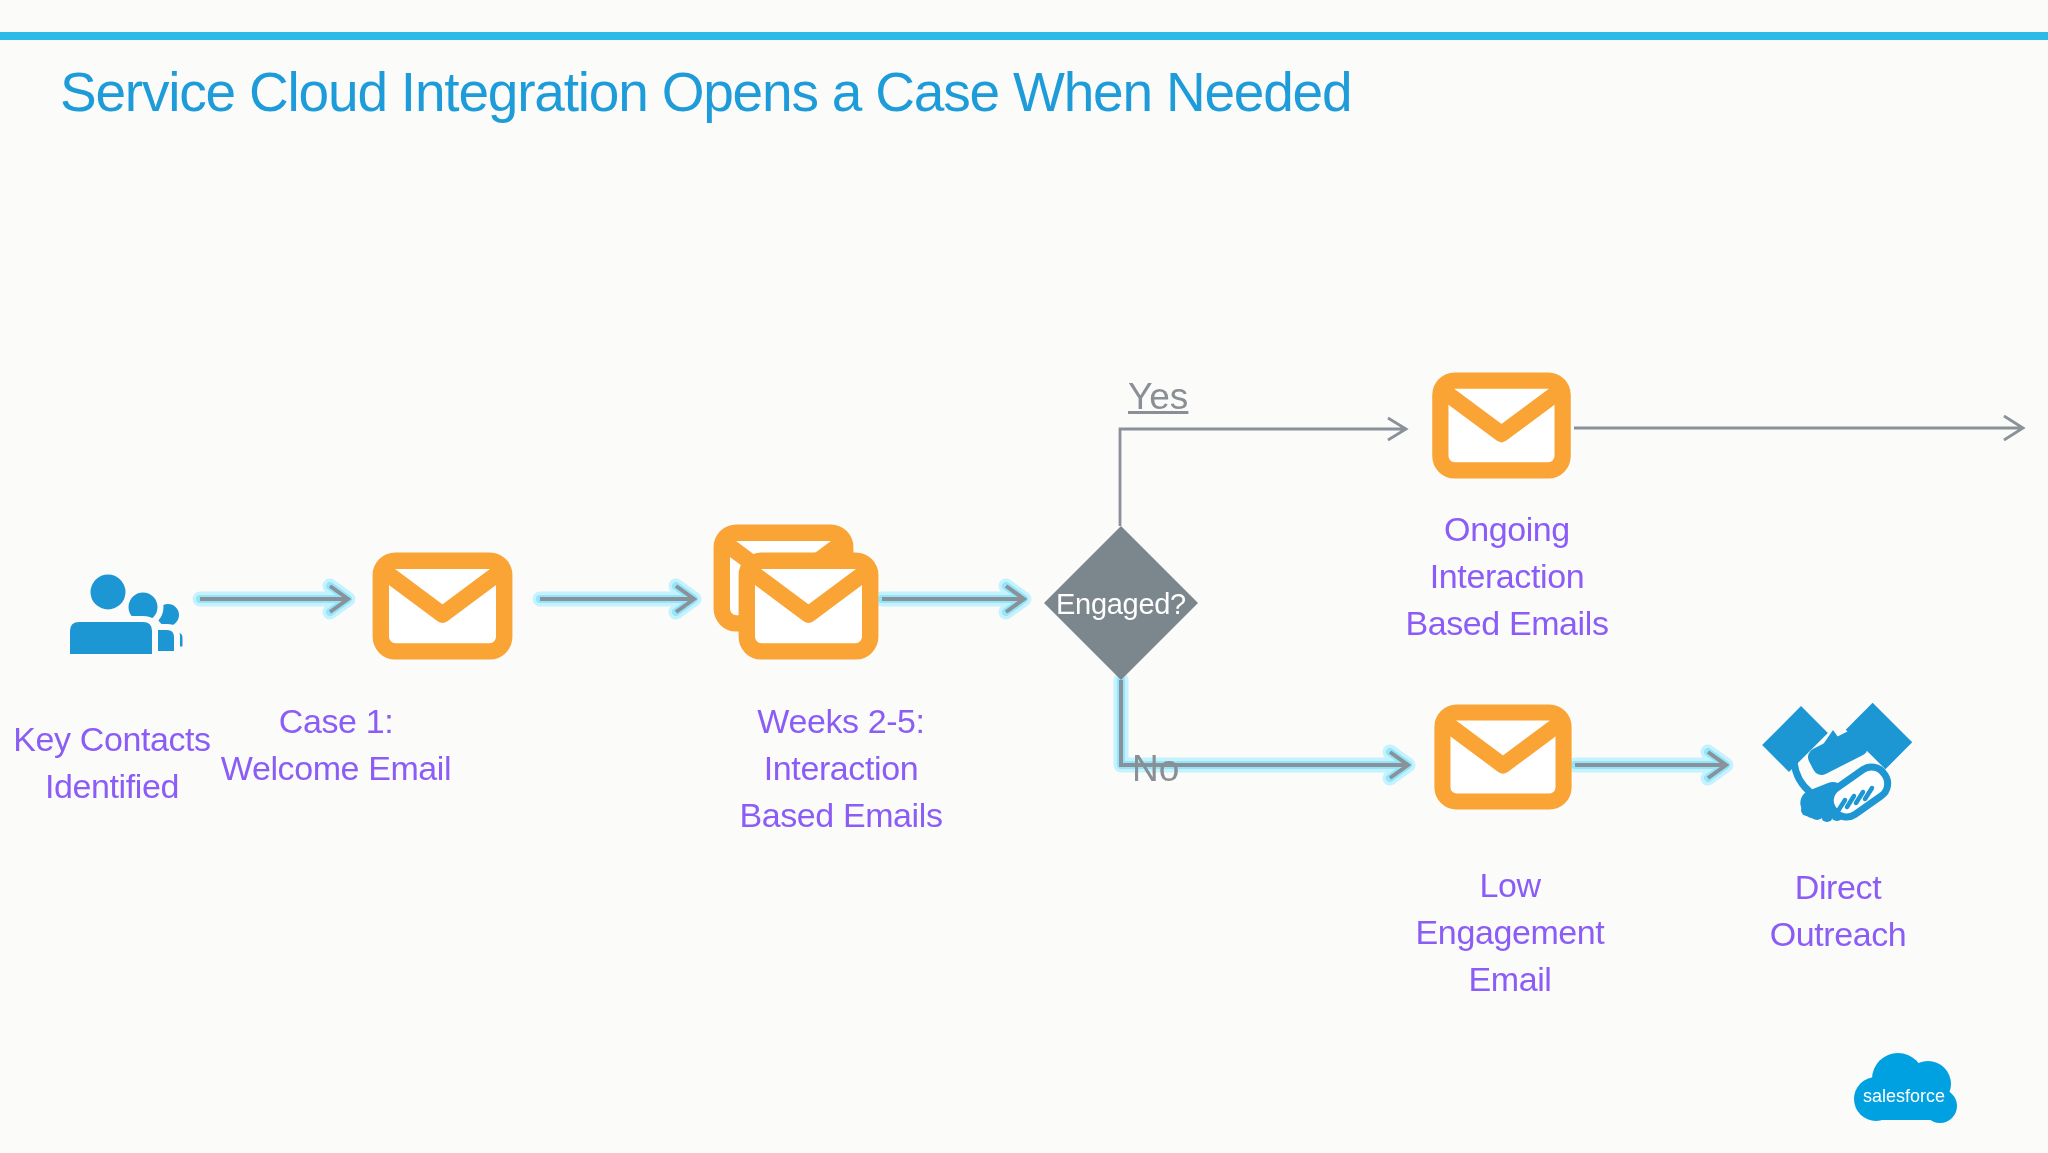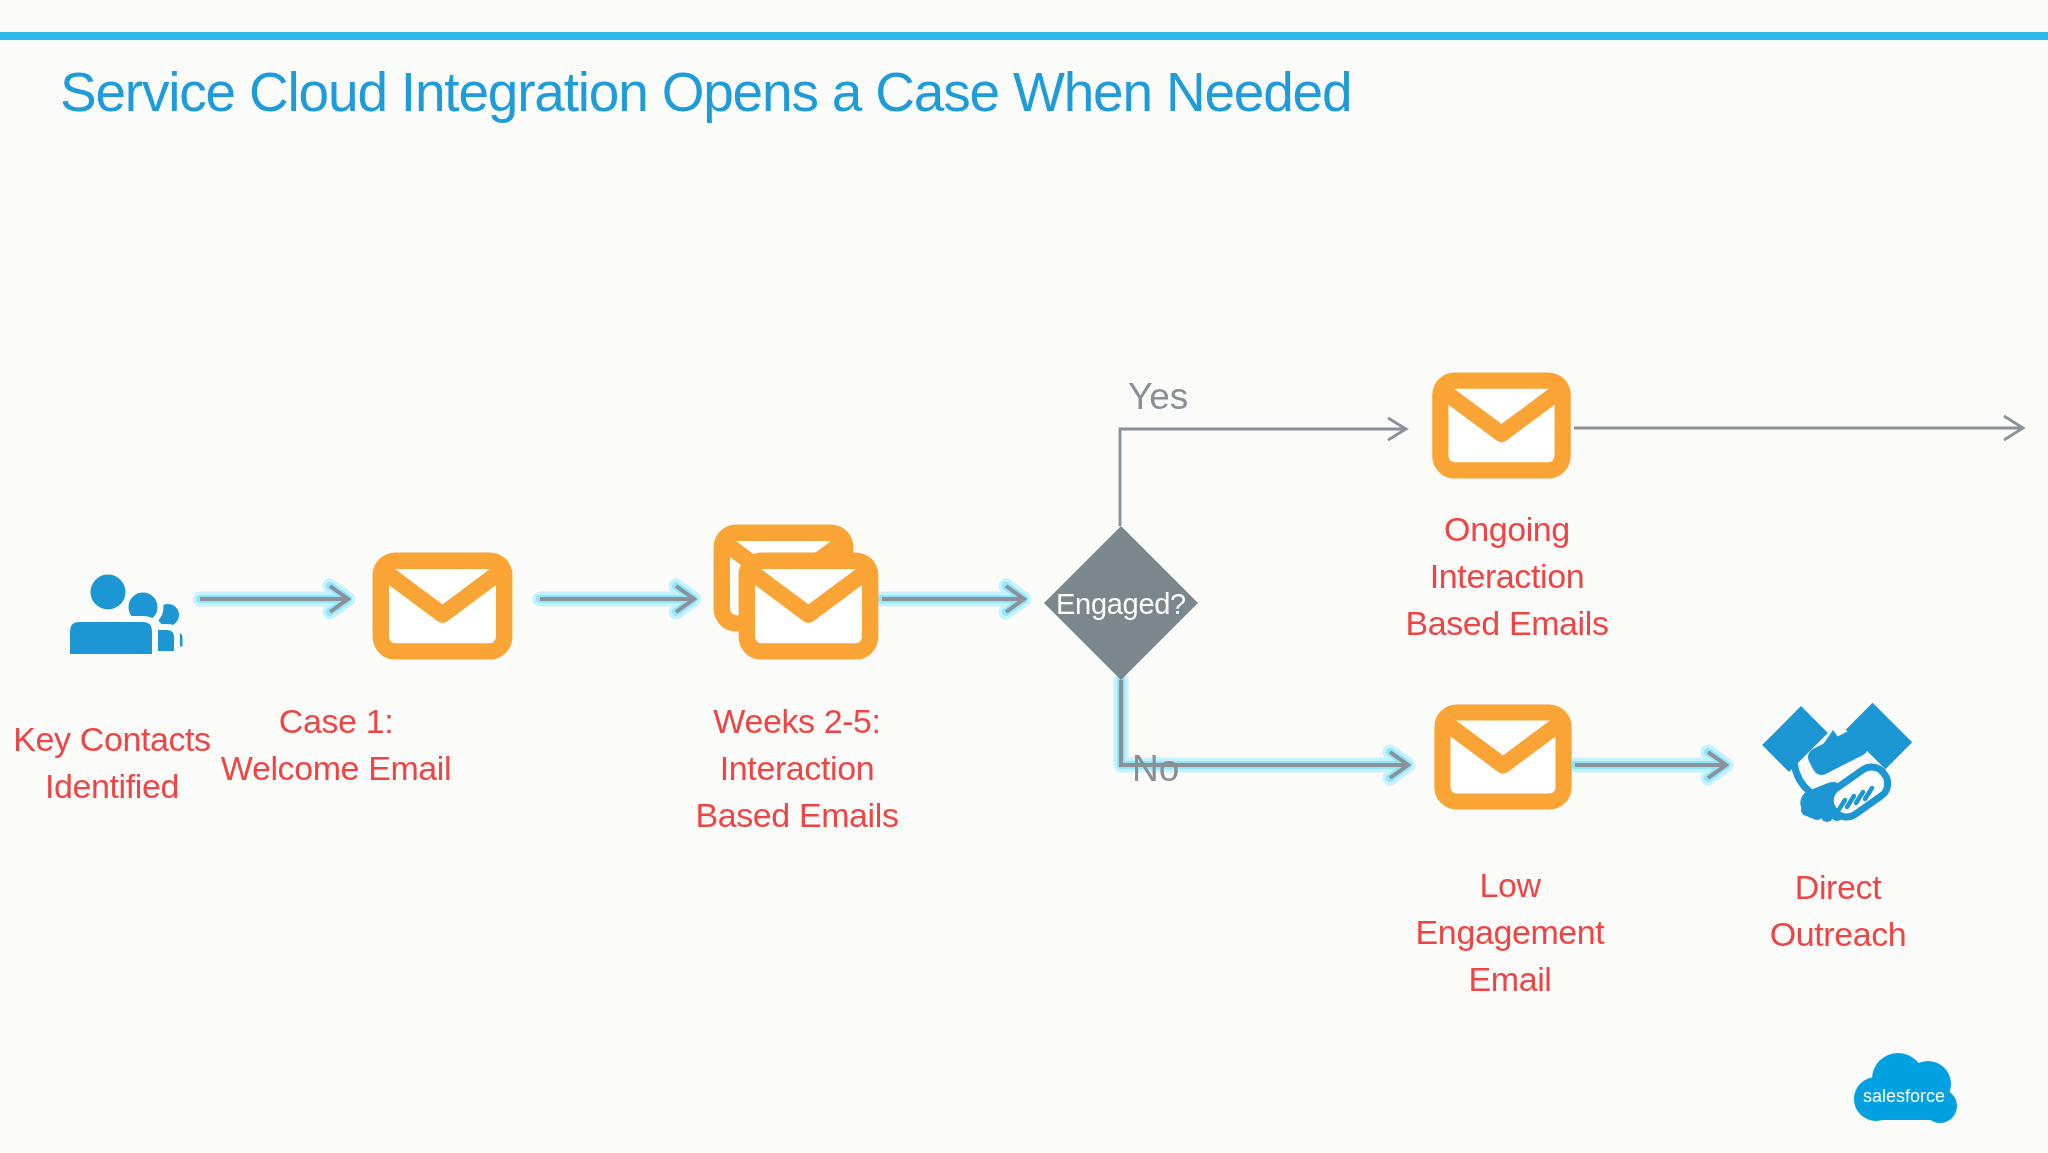--- a/index.html
+++ b/index.html
@@ -9,21 +9,21 @@
   }
   .topbar { position:absolute; left:0; top:0; width:2048px; height:8px; background:#2CBAE8; }
   .title  {
     position:absolute; left:60px; top:28px; white-space:nowrap;
     font-size:55px; font-weight:400; letter-spacing:-1.2px; color:#1E9CD9;
   }
   .flow-svg { position:absolute; left:0; top:0; width:2048px; height:1153px; }
   .node-label {
     position:absolute; transform:translateX(-50%); text-align:center;
     font-size:34px; line-height:47px; letter-spacing:-0.4px;
-    color:#ef4444; white-space:pre-line;
+    color:#8b5cf6; white-space:pre-line;
   }
   .branch-label { position:absolute; font-size:37px; color:#898F94; }
   .decision-label {
     position:absolute; left:1121px; top:572px; transform:translate(-50%,-50%);
     font-size:29px; color:#FFFFFF; letter-spacing:-0.3px;
   }
   
   .glow-under { stroke:#C6F2FD; stroke-width:15; fill:none; stroke-linecap:round; stroke-linejoin:round; }
   .glow-mid   { stroke:#8CE4FB; stroke-width:8;  fill:none; stroke-linecap:round; stroke-linejoin:round; opacity:.9; }
   .line-core  { stroke:#8A9199; stroke-width:4;  fill:none; stroke-linecap:butt;  stroke-linejoin:miter; }
@@ -142,30 +142,30 @@
         <rect x="16" y="46" width="84" height="30" rx="15"></rect>
       </g>
       <text x="56" y="58" text-anchor="middle" font-size="18" fill="#FFFFFF" font-family="Liberation Sans, sans-serif">salesforce</text>
     </g>
   </svg>
 
   <div class="node-label" style="left:112px;  top:684px;">Key Contacts
 Identified</div>
   <div class="node-label" style="left:336px;  top:666px;">Case 1:
 Welcome Email</div>
-  <div class="node-label" style="left:797px;  top:666px;">Weeks 2-5:
+  <div class="node-label" style="left:841px;  top:666px;">Weeks 2-5:
 Interaction
 Based Emails</div>
   <div class="node-label" style="left:1507px; top:474px;">Ongoing
 Interaction
 Based Emails</div>
   <div class="node-label" style="left:1838px; top:832px;">Direct
 Outreach</div>
   <div class="node-label" style="left:1510px; top:830px;">Low
 Engagement
 Email</div>
 
-  <div class="branch-label" style="left:1128px; top:344px;">Yes</div>
+  <div class="branch-label" style="left:1128px; top:344px;text-decoration:underline;">Yes</div>
   <div class="branch-label" style="left:1132px; top:716px;">No</div>
 
   <div class="decision-label">Engaged?</div>
 
 </div>
 
 </body></html>

